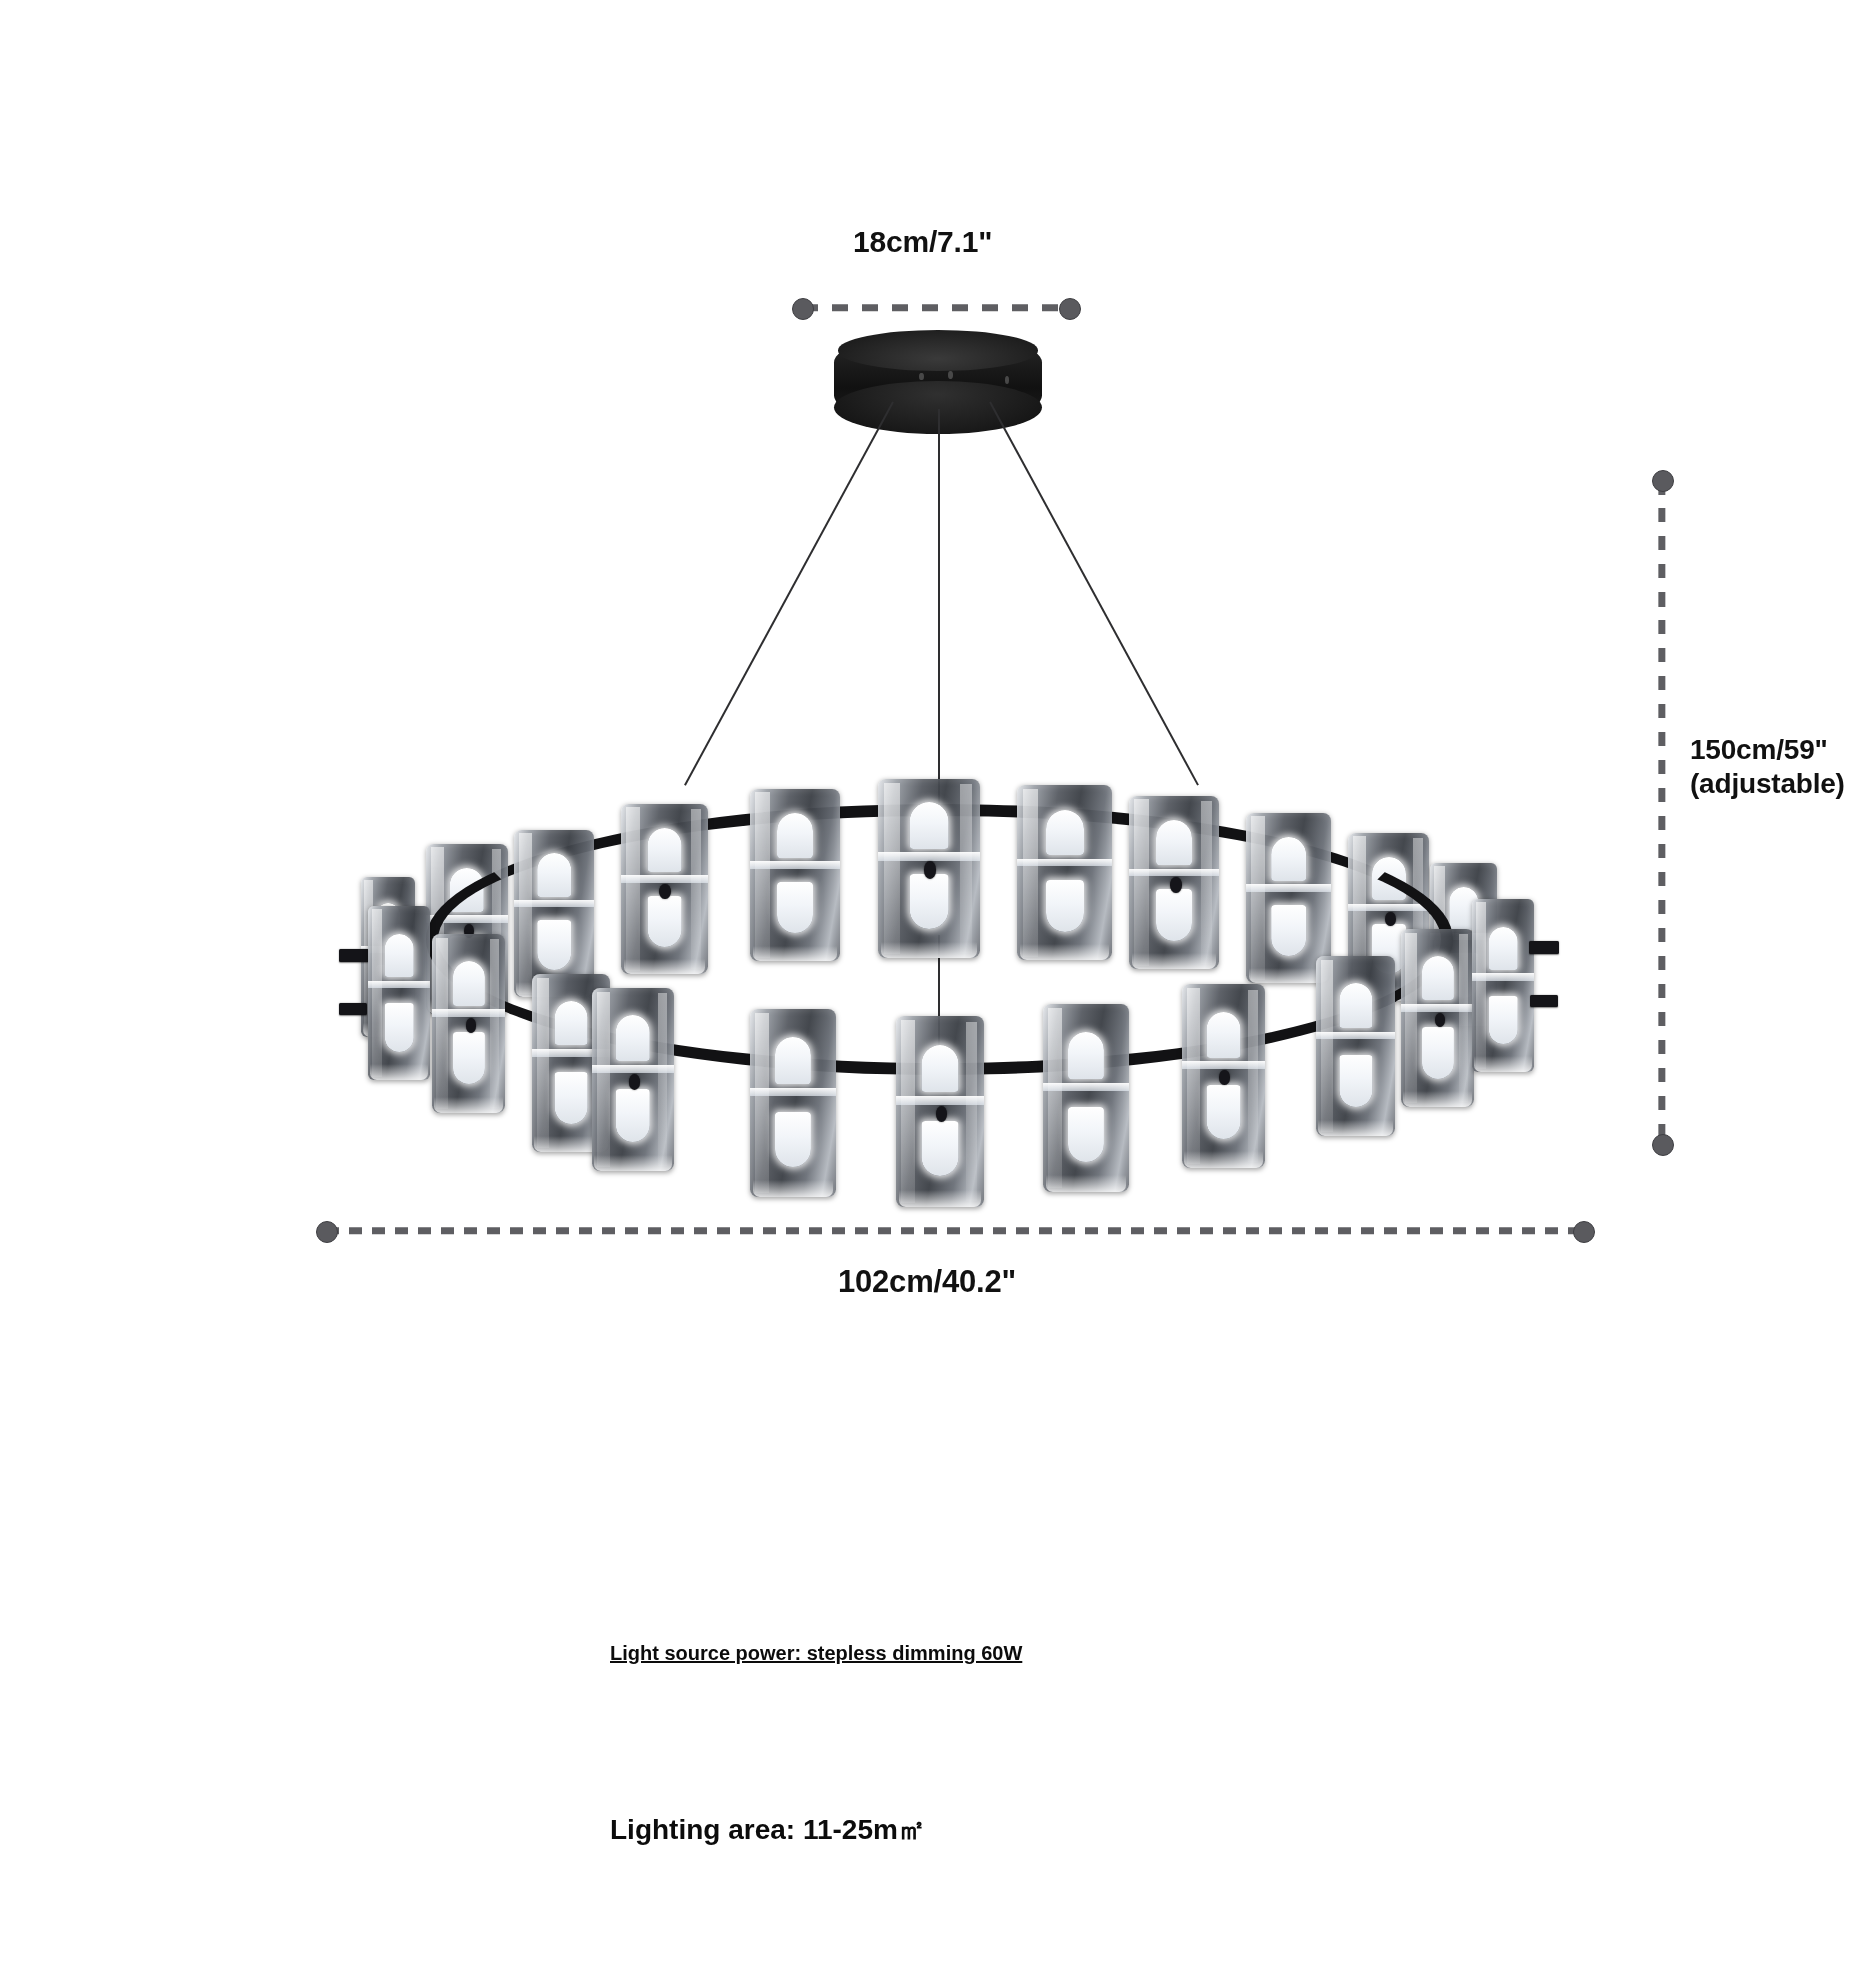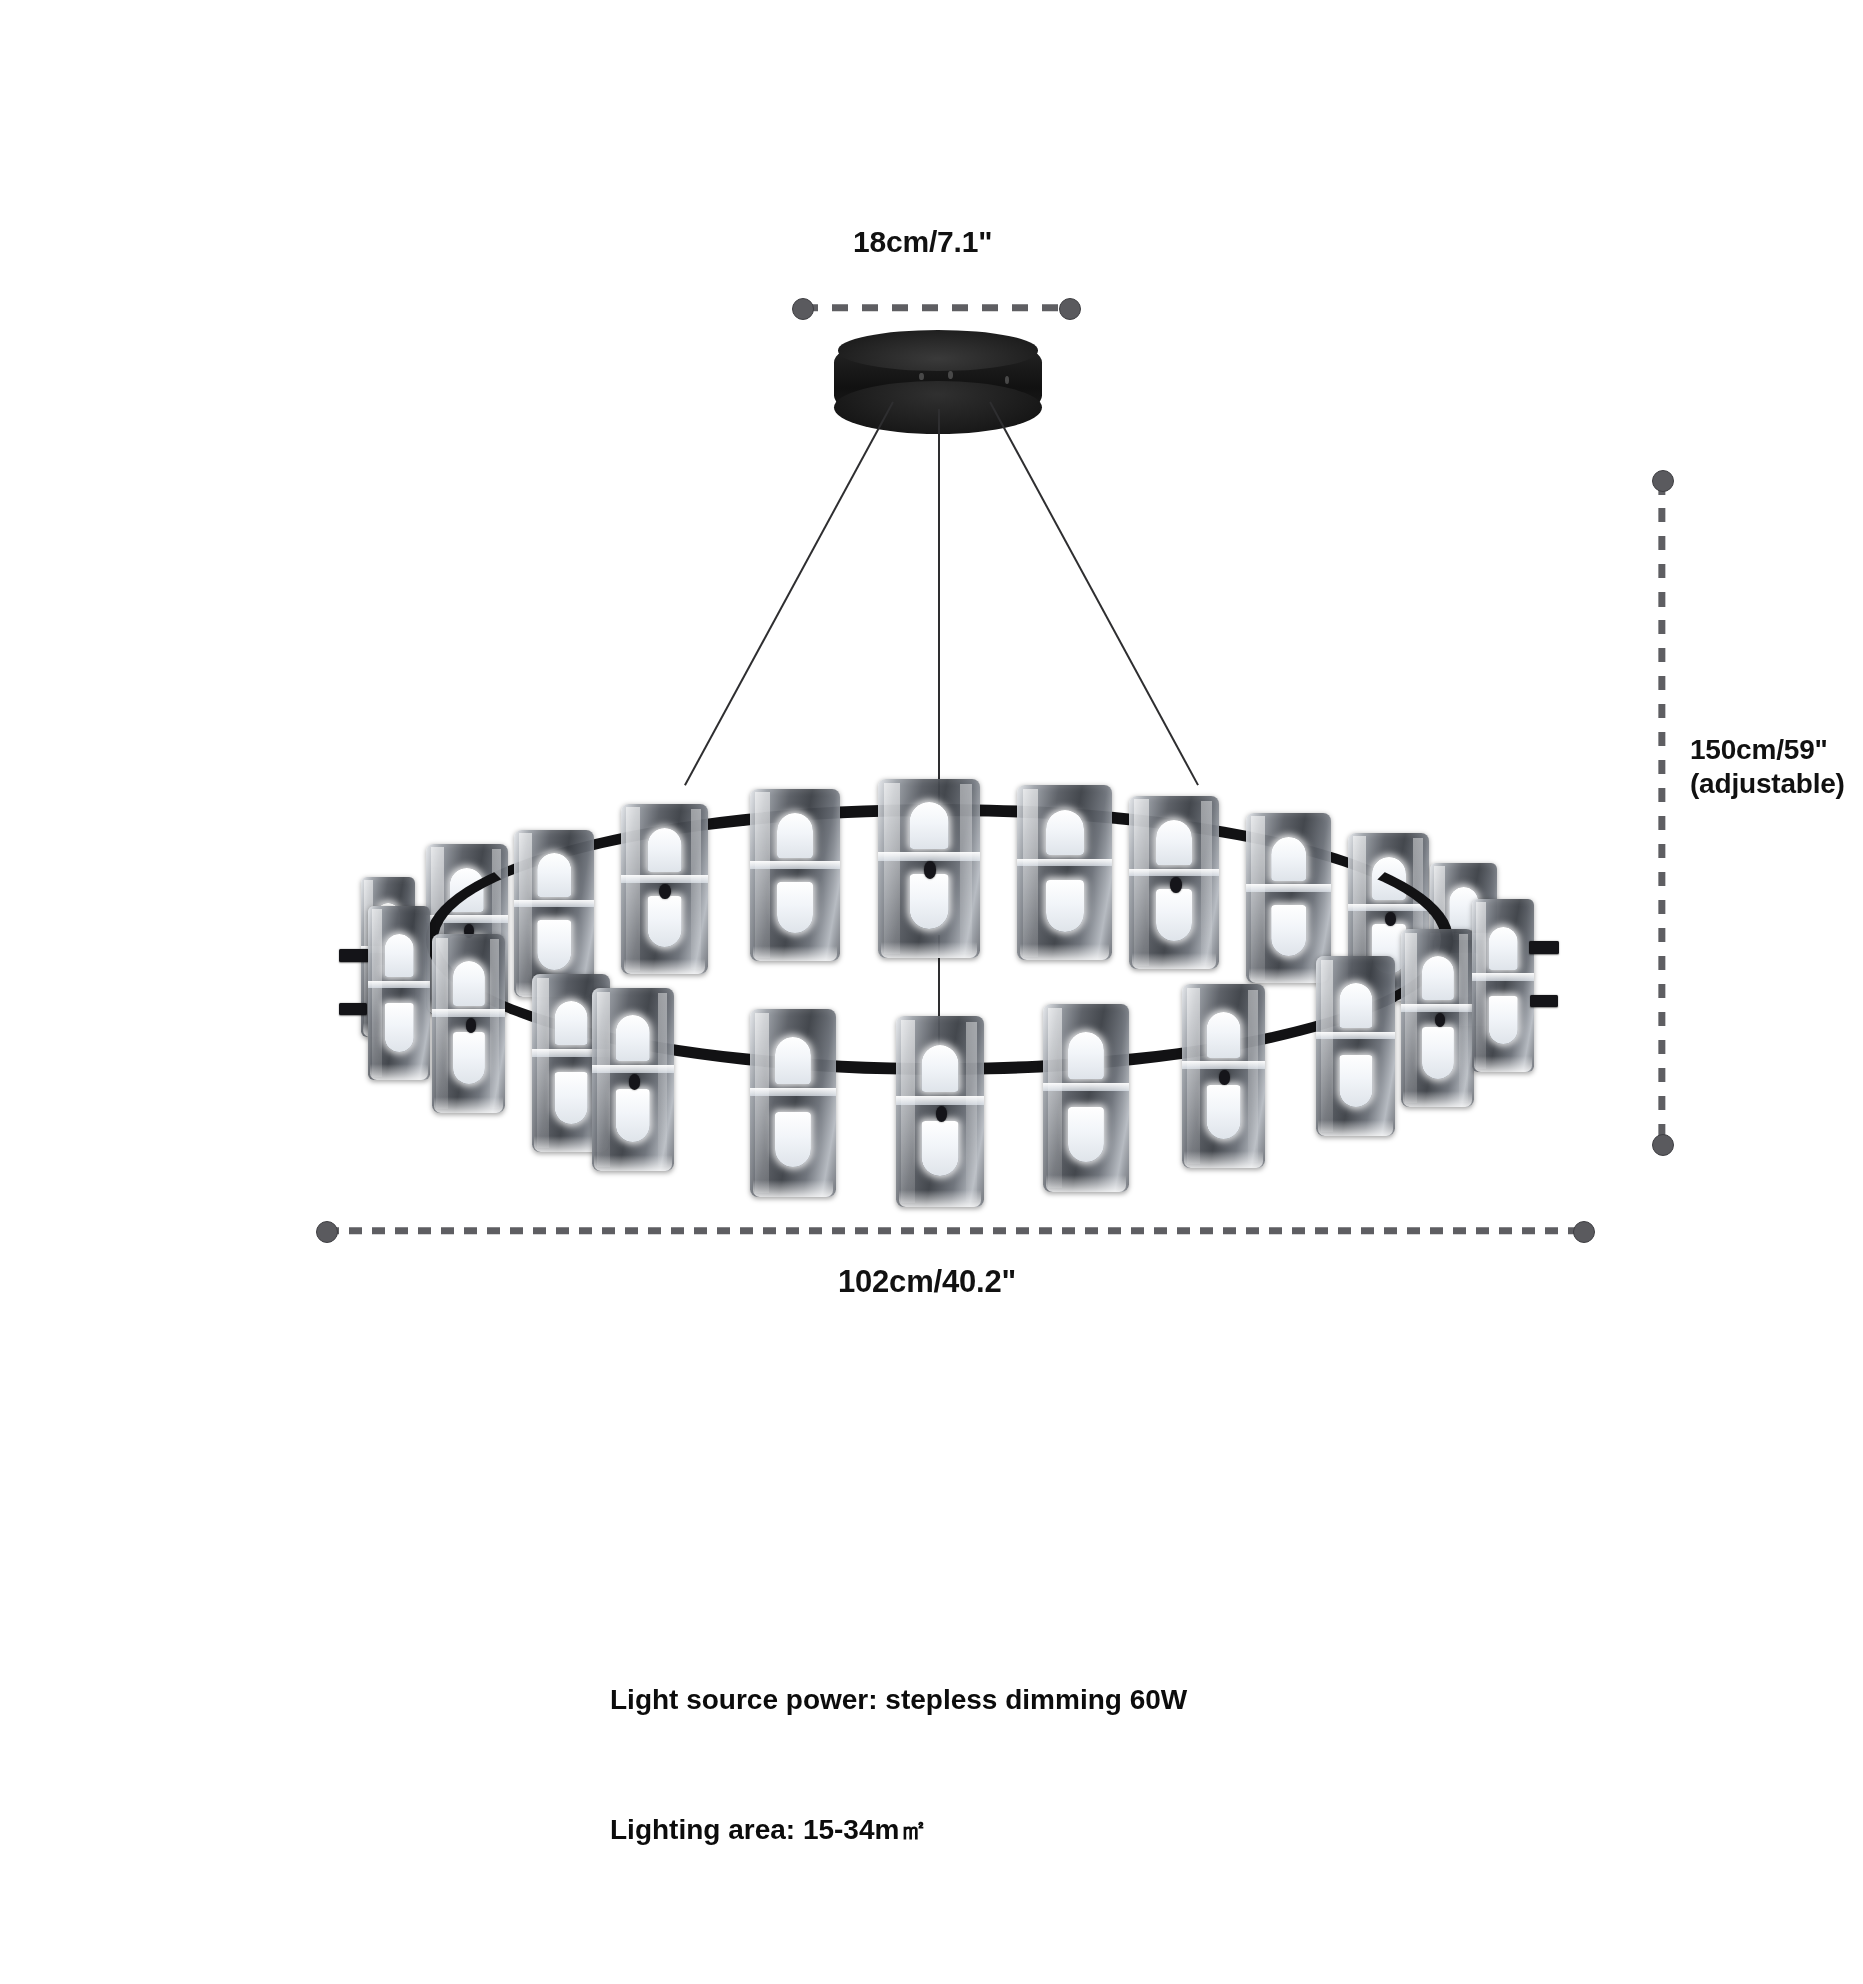--- a/index.html
+++ b/index.html
@@ -377,18 +377,18 @@
   <div class="clip" style="left:1530px;top:995px;width:28px;height:11.6px;"></div>
 
   <div class="dim-line dim-h" style="left:326px;top:1227px;width:1259px;">
     <div class="dash-row fine"></div>
     <div class="endpoint" style="left:-10.2px;top:-6.3px;"></div>
     <div class="endpoint" style="right:-10.2px;top:-6.3px;"></div>
   </div>
 
   <div class="dim-label" style="left:838px;top:1264px;font-size:31px;">102cm/40.2"</div>
 
-  <div class="spec" style="left:610px;top:1684px;font-size:28px;">Light source power: stepless dimming 60W</div>
-
-  <div class="spec" style="left:610px;top:1811px;font-size:28px;">Lighting area: 15-34m㎡</div>
+  <div class="spec" style="left:610px;top:1642px;font-size:20px;text-decoration:underline;">Light source power: stepless dimming 60W</div>
+
+  <div class="spec" style="left:610px;top:1811px;font-size:28px;">Lighting area: 11-25m㎡</div>
 
 </div>
 
 
 </body></html>

